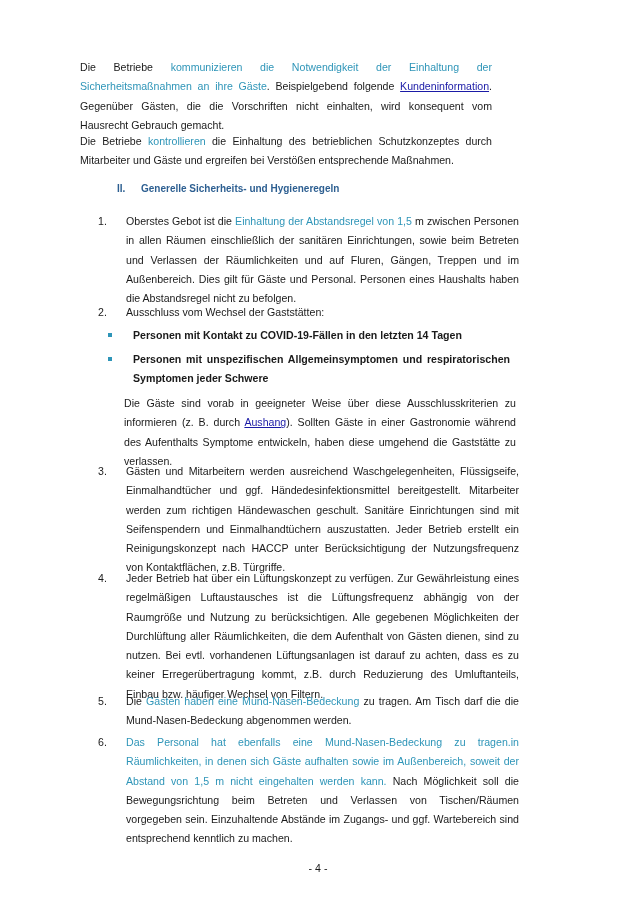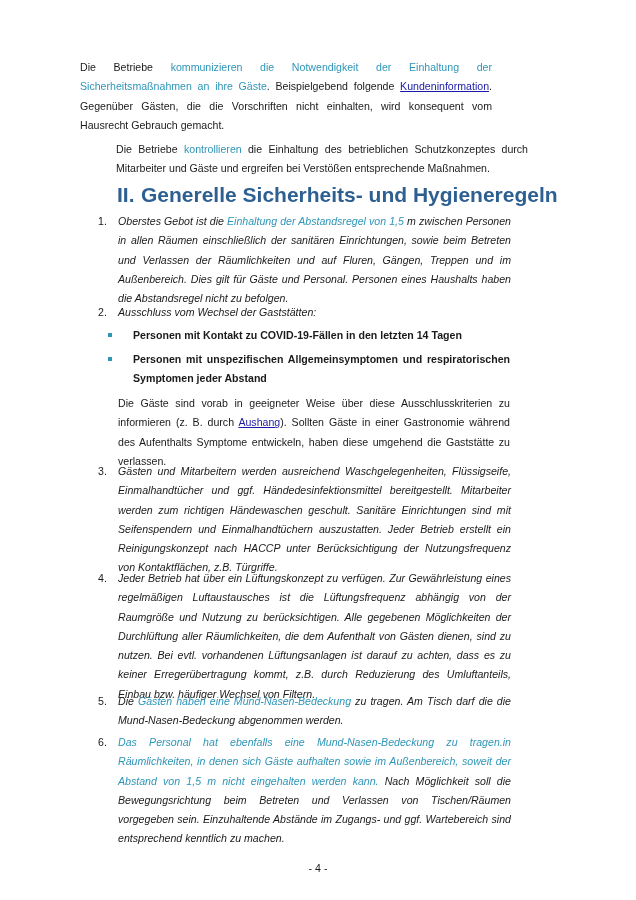--- a/index.html
+++ b/index.html
@@ -11,74 +11,74 @@
     .page { position: absolute; left: 0; top: 0; width: 636px; height: 900px; padding-left: 17px; }
     .p {
       position: absolute; left: 80px; width: 412px;
       font-size: 10.6px; line-height: 19.3px; text-align: justify;
       margin: 0;
     }
     .teal { color: #2e95b8; }
     .link { color: #1a1aa6; text-decoration: underline; }
     .heading {
       position: absolute; left: 117px; top: 183px;
-      font-size: 21px; font-weight: bold; color: #2d5f91; margin: 0;
+      font-size: 10px; font-weight: bold; color: #2d5f91; margin: 0;
       font-family: "Liberation Sans", sans-serif;
     }
     .heading .num { display: inline-block; width: 24px; }
     .li {
       position: absolute; left: 98px; width: 412px;
       font-size: 10.6px; line-height: 19.3px; margin: 0;
     }
     .li .n { position: absolute; left: 0; top: 0; width: 20px; }
-    .li .t { position: absolute; left: 20px; width: 393px; text-align: justify; display: block; font-style: italic; }
+    .li .t { position: absolute; left: 28px; width: 393px; text-align: justify; display: block; }
     .bullet {
       position: absolute; left: 108px; width: 402px;
       font-size: 10.6px; line-height: 19.3px;
     }
     .bullet .sq {
       position: absolute; left: 0; top: 7px; width: 4px; height: 4px; background: #2e95b8;
     }
     .bullet .t { position: absolute; left: 25px; width: 377px; text-align: justify; display: block; font-weight: bold; }
     .footer {
       position: absolute; left: 0; width: 636px; top: 862px; text-align: center;
       font-size: 10.6px;
     }
   </style>
 </head>
 <body>
 
 <div class="page">
 
   <p class="p" style="top:58px;"><span>Die Betriebe </span><span class="teal">kommunizieren die Notwendigkeit der Einhaltung der Sicherheitsmaßnahmen an ihre Gäste</span><span>. Beispielgebend folgende </span><a class="link">Kundeninformation</a><span>. Gegenüber Gästen, die die Vorschriften nicht einhalten, wird konsequent vom Hausrecht Gebrauch gemacht.</span></p>
 
-  <p class="p" style="top:140px;margin-left:36px;"><span>Die Betriebe </span><span class="teal">kontrollieren</span><span> die Einhaltung des betrieblichen Schutzkonzeptes durch Mitarbeiter und Gäste und ergreifen bei Verstößen entsprechende Maßnahmen.</span></p>
+  <p class="p" style="top:132px;"><span>Die Betriebe </span><span class="teal">kontrollieren</span><span> die Einhaltung des betrieblichen Schutzkonzeptes durch Mitarbeiter und Gäste und ergreifen bei Verstößen entsprechende Maßnahmen.</span></p>
 
   <h2 class="heading"><span class="num">II.</span><span>Generelle Sicherheits- und Hygieneregeln</span></h2>
 
   <div class="li" style="top:212px;">
     <span class="n">1.</span>
     <span class="t"><span>Oberstes Gebot ist die </span><span class="teal">Einhaltung der Abstandsregel von 1,5</span><span> m zwischen Personen in allen Räumen einschließlich der sanitären Einrichtungen, sowie beim Betreten und Verlassen der Räumlichkeiten und auf Fluren, Gängen, Treppen und im Außenbereich. Dies gilt für Gäste und Personal. Personen eines Haushalts haben die Abstandsregel nicht zu befolgen.</span></span>
   </div>
 
   <div class="li" style="top:303px;">
     <span class="n">2.</span>
     <span class="t">Ausschluss vom Wechsel der Gaststätten:</span>
   </div>
 
   <div class="bullet" style="top:326px;">
     <span class="sq"></span>
     <span class="t">Personen mit Kontakt zu COVID-19-Fällen in den letzten 14 Tagen</span>
   </div>
   <div class="bullet" style="top:350px;">
     <span class="sq"></span>
-    <span class="t">Personen mit unspezifischen Allgemeinsymptomen und respiratorischen Symptomen jeder Abstand</span>
+    <span class="t">Personen mit unspezifischen Allgemeinsymptomen und respiratorischen Symptomen jeder Schwere</span>
   </div>
 
-  <p class="p" style="top:394px; left:118px; width:392px;"><span>Die Gäste sind vorab in geeigneter Weise über diese Ausschlusskriterien zu informieren (z. B. durch </span><a class="link">Aushang</a><span>). Sollten Gäste in einer Gastronomie während des Aufenthalts Symptome entwickeln, haben diese umgehend die Gaststätte zu verlassen.</span></p>
+  <p class="p" style="top:394px; left:124px; width:392px;"><span>Die Gäste sind vorab in geeigneter Weise über diese Ausschlusskriterien zu informieren (z. B. durch </span><a class="link">Aushang</a><span>). Sollten Gäste in einer Gastronomie während des Aufenthalts Symptome entwickeln, haben diese umgehend die Gaststätte zu verlassen.</span></p>
 
   <div class="li" style="top:462px;">
     <span class="n">3.</span>
     <span class="t">Gästen und Mitarbeitern werden ausreichend Waschgelegenheiten, Flüssigseife, Einmalhandtücher und ggf. Händedesinfektionsmittel bereitgestellt. Mitarbeiter werden zum richtigen Händewaschen geschult. Sanitäre Einrichtungen sind mit Seifenspendern und Einmalhandtüchern auszustatten. Jeder Betrieb erstellt ein Reinigungskonzept nach HACCP unter Berücksichtigung der Nutzungsfrequenz von Kontaktflächen, z.B. Türgriffe.</span>
   </div>
 
   <div class="li" style="top:569px;">
     <span class="n">4.</span>
     <span class="t">Jeder Betrieb hat über ein Lüftungskonzept zu verfügen. Zur Gewährleistung eines regelmäßigen Luftaustausches ist die Lüftungsfrequenz abhängig von der Raumgröße und Nutzung zu berücksichtigen. Alle gegebenen Möglichkeiten der Durchlüftung aller Räumlichkeiten, die dem Aufenthalt von Gästen dienen, sind zu nutzen. Bei evtl. vorhandenen Lüftungsanlagen ist darauf zu achten, dass es zu keiner Erregerübertragung kommt, z.B. durch Reduzierung des Umluftanteils, Einbau bzw. häufiger Wechsel von Filtern.</span>
   </div>

